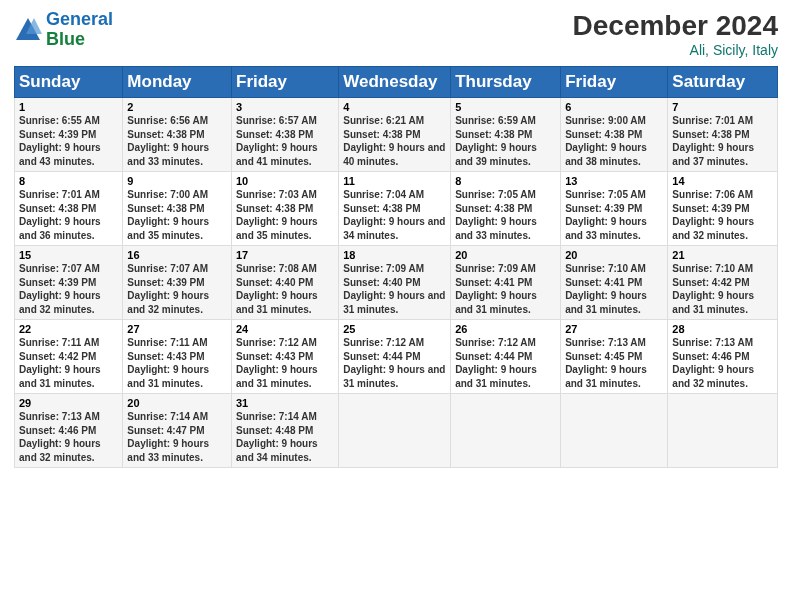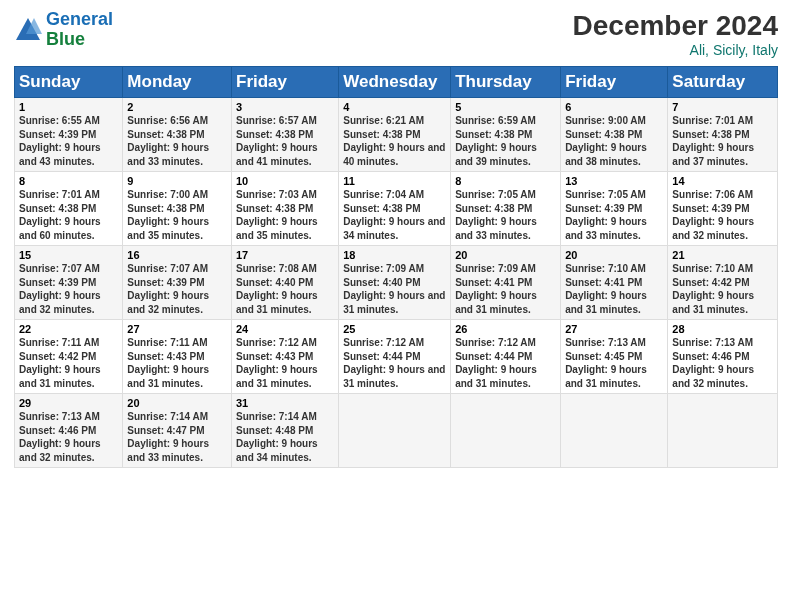--- a/index.html
+++ b/index.html
@@ -188,21 +188,21 @@
           <span>Daylight: 9 hours and 37 minutes.</span>
         </div>
       </td>
         </tr>
         <tr>
           <td>
         <span class="day-num">8</span>
         <div class="day-info">
           <span>Sunrise: 7:01 AM</span><br>
           <span>Sunset: 4:38 PM</span><br>
-          <span>Daylight: 9 hours and 60 minutes.</span>
+          <span>Daylight: 9 hours and 36 minutes.</span>
         </div>
       </td>
           <td>
         <span class="day-num">9</span>
         <div class="day-info">
           <span>Sunrise: 7:00 AM</span><br>
           <span>Sunset: 4:38 PM</span><br>
           <span>Daylight: 9 hours and 35 minutes.</span>
         </div>
       </td>

